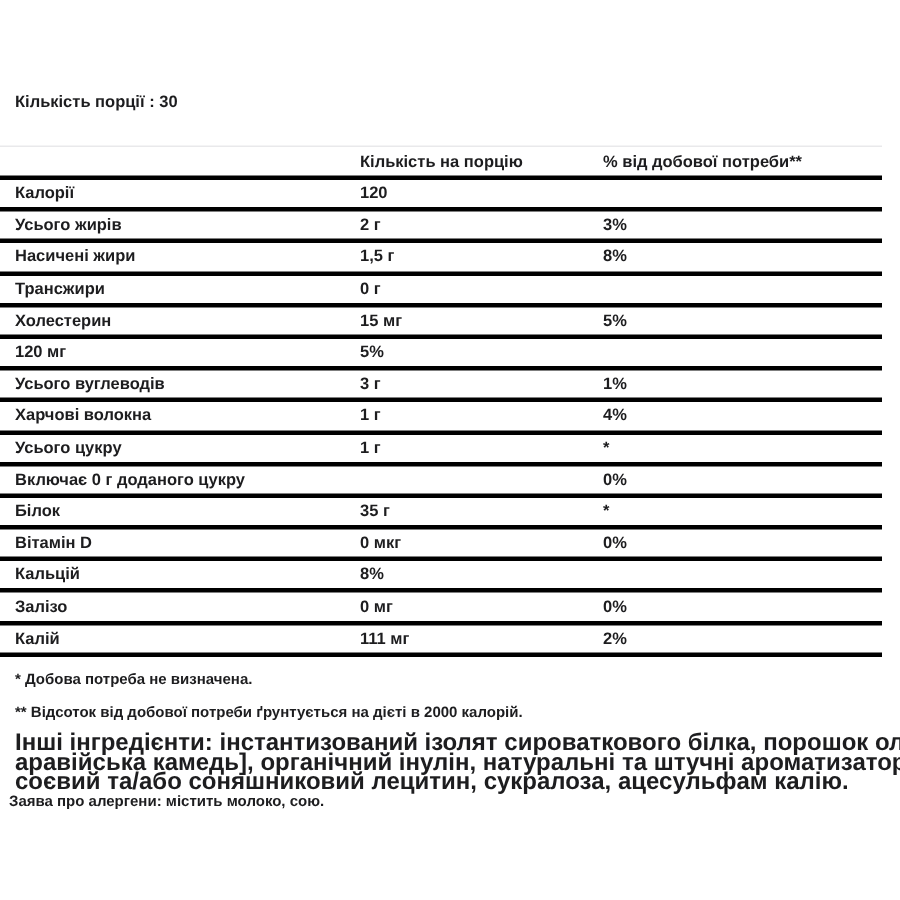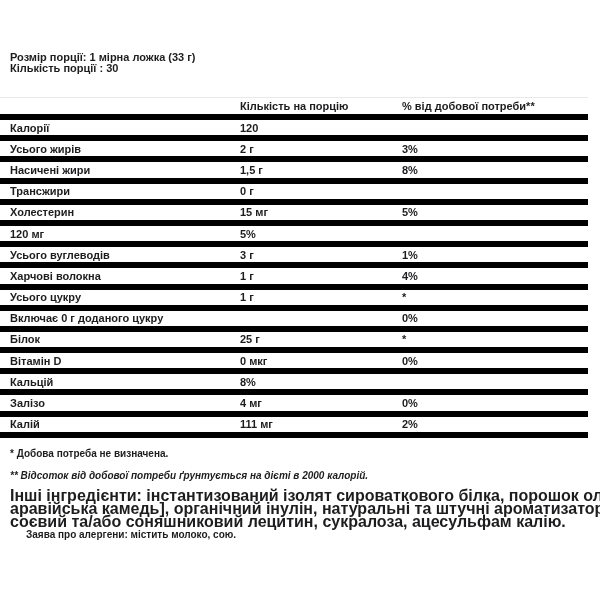--- a/index.html
+++ b/index.html
@@ -39,60 +39,59 @@
     border-top: 1px solid #e9e9eb;
     font-size: 11px;
   }
   .row {
     display: grid;
     grid-template-columns: 230px 162px 1fr;
     align-items: center;
     box-sizing: border-box;
     height: 21.2px;
     padding-left: 10px;
-    border-bottom: 6px solid #000000;
+    border-bottom: 3px solid #000000;
     white-space: nowrap;
   }
   .row.header-row { height: 22px; }
   .cell { overflow: visible; }
 
   .footnote {
     position: absolute;
     left: 10px;
     font-size: 10px;
     line-height: 11px;
     white-space: nowrap;
   }
   .footnote-1 { top: 448px; }
-  .footnote-2 { top: 470px; font-style: italic; }
+  .footnote-2 { top: 470px; }
 
   .ingredients {
     position: absolute;
     top: 489px;
     left: 10px;
     width: 588px;
     font-size: 16px;
     line-height: 13px;
     white-space: pre;
   }
   .allergen {
     position: absolute;
     top: 528px;
-    left: 26px;
+    left: 6px;
     font-size: 10px;
     line-height: 13px;
     white-space: nowrap;
   }
 </style>
 </head>
 <body>
 
 <div class="page">
 
-  <div class="serving-line serving-size">Розмір порції: 1 мірна ложка (33 г)</div>
 
   <div class="serving-line serving-count">Кількість порції : 30</div>
 
   <div class="ntable">
     <div class="row header-row">
       <div class="cell"></div>
       <div class="cell">Кількість на порцію</div>
       <div class="cell">% від добової потреби**</div>
     </div>
     <div id="rows">
@@ -150,38 +149,38 @@
   </div>
 
   <div class="row">
     <div class="cell">Включає 0 г доданого цукру</div>
     <div class="cell"></div>
     <div class="cell">0%</div>
   </div>
 
   <div class="row">
     <div class="cell">Білок</div>
-    <div class="cell">25 г</div>
+    <div class="cell">35 г</div>
     <div class="cell">*</div>
   </div>
 
   <div class="row">
     <div class="cell">Вітамін D</div>
     <div class="cell">0 мкг</div>
     <div class="cell">0%</div>
   </div>
 
   <div class="row">
     <div class="cell">Кальцій</div>
     <div class="cell">8%</div>
   </div>
 
   <div class="row">
     <div class="cell">Залізо</div>
-    <div class="cell">4 мг</div>
+    <div class="cell">0 мг</div>
     <div class="cell">0%</div>
   </div>
 
   <div class="row">
     <div class="cell">Калій</div>
     <div class="cell">111 мг</div>
     <div class="cell">2%</div>
   </div>
 </div>
   </div>

